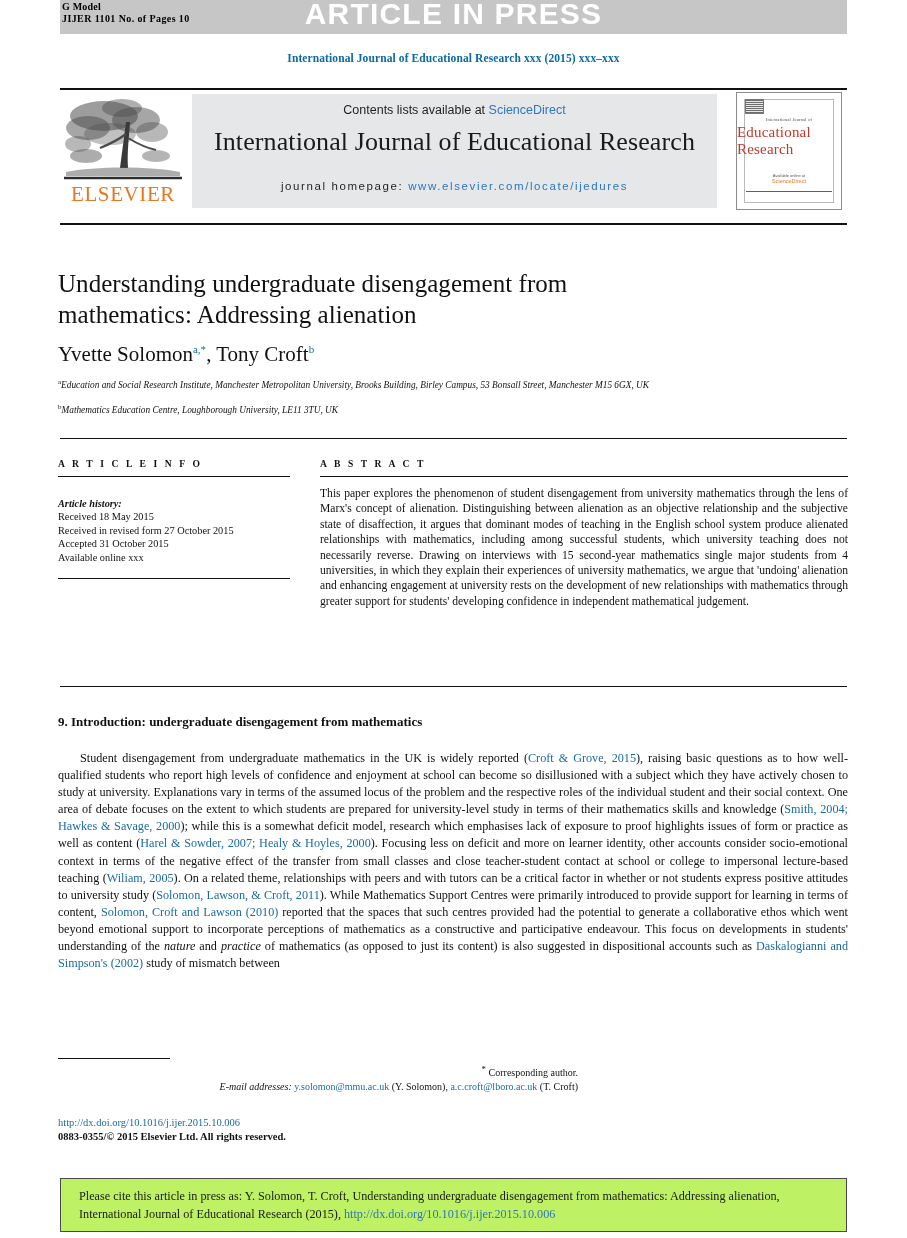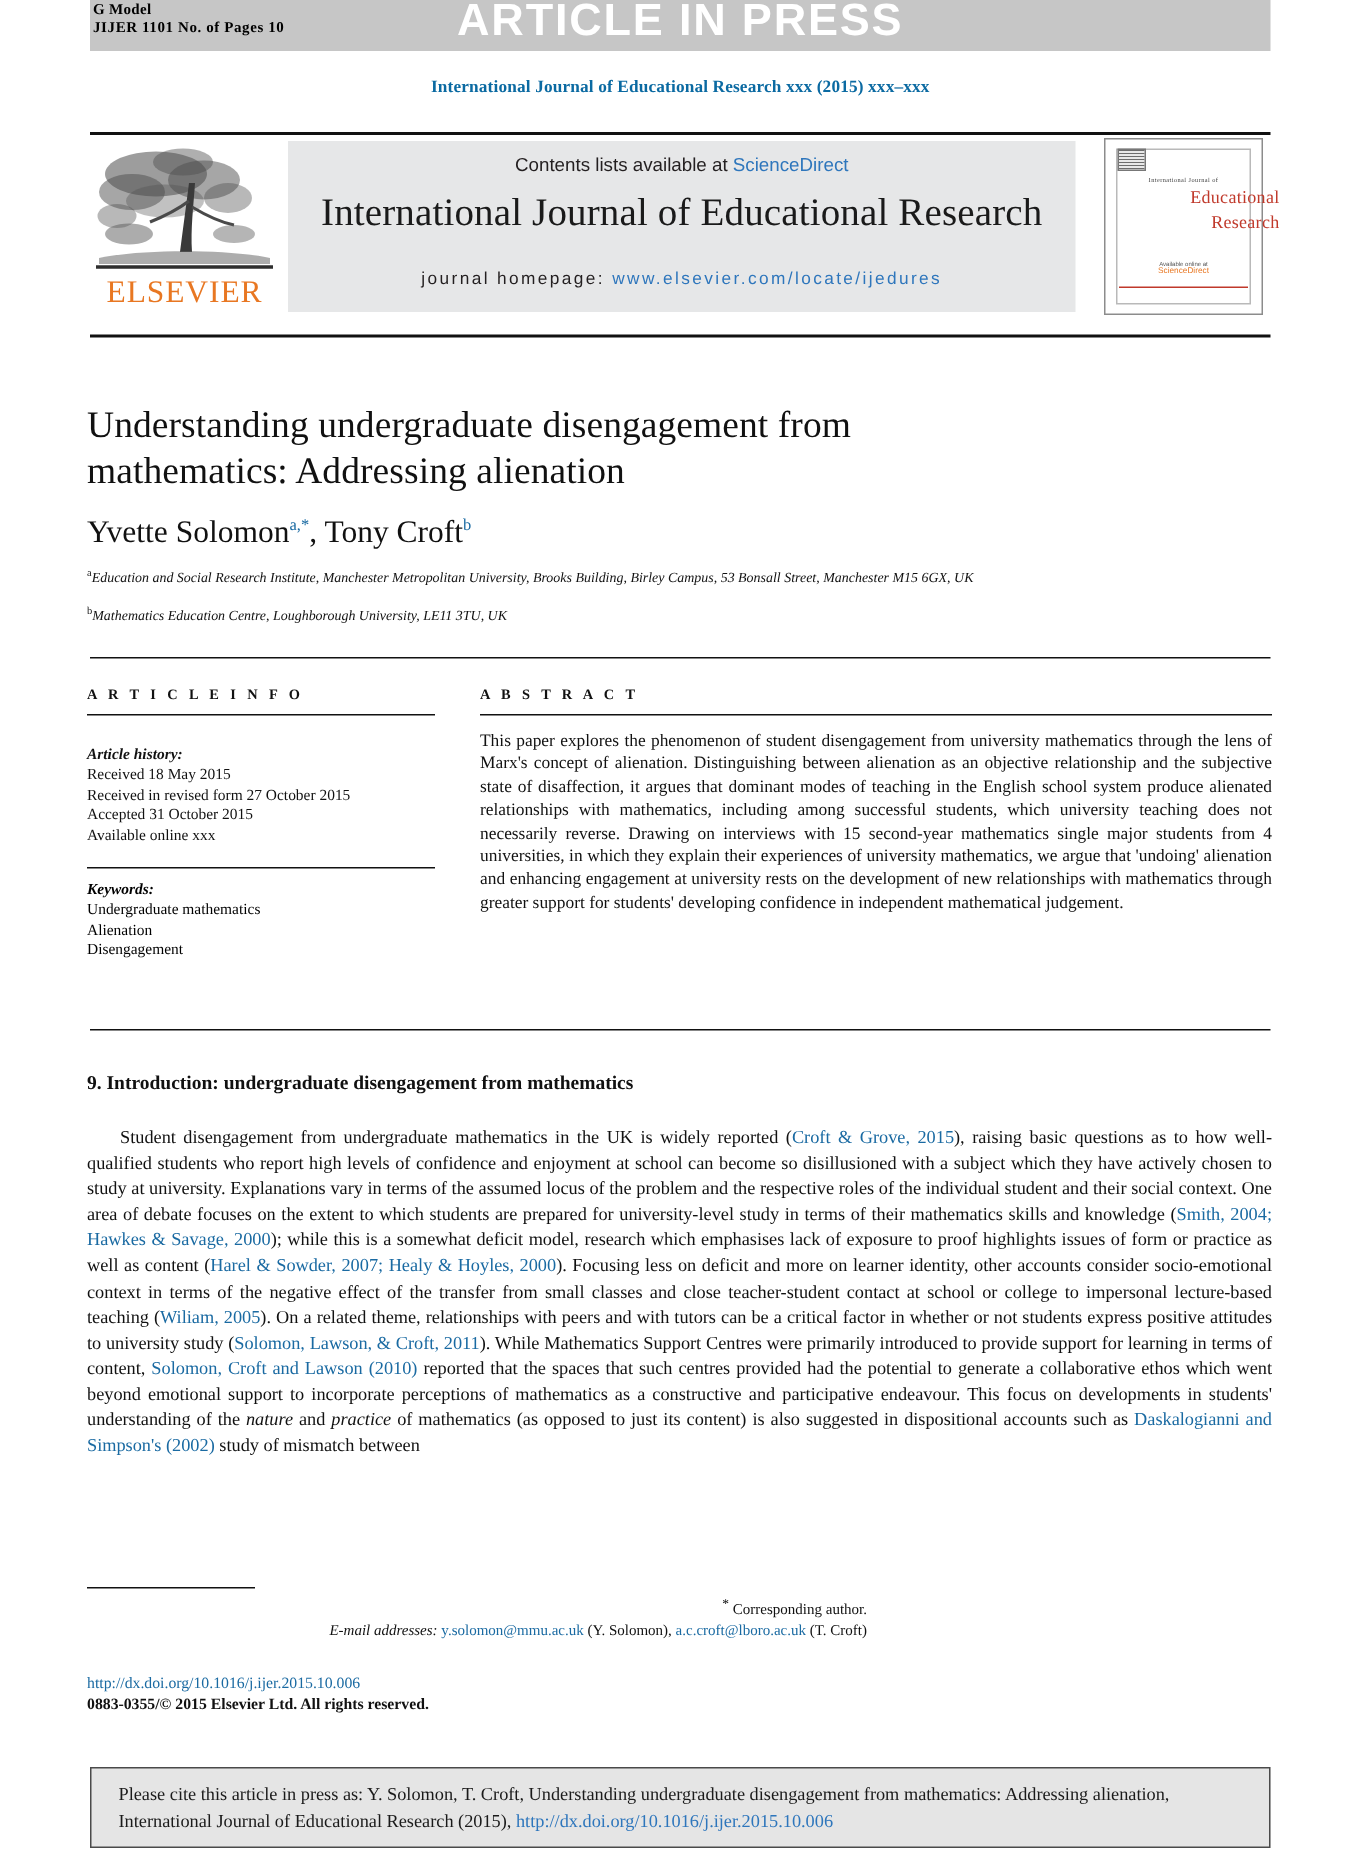--- a/index.html
+++ b/index.html
@@ -144,24 +144,24 @@
     position: absolute;
     left: 0; top: 24px; width: 100%;
     text-align: center;
     font-size: 4.2px;
     letter-spacing: .3px;
     color: #444;
     font-family: "Liberation Serif", serif;
   }
   .cover-t1, .cover-t2 {
     position: absolute;
-    left: 12px; width: 100%;
-    text-align: right;
-    font-family: "Liberation Serif", serif;
-    font-size: 12px;
+    left: 0; width: 100%;
+    text-align: left;
+    font-family: "Liberation Serif", serif;
+    font-size: 15px;
     color: #c0392b;
     letter-spacing: .2px;
   }
   .cover-t1 { top: 31px; }
   .cover-t2 { top: 48px; }
   .cover-rule {
     position: absolute;
     left: 9px; right: 9px; top: 98px;
     border-top: 1px solid #c0392b;
   }
@@ -330,21 +330,21 @@
     font-family: "Liberation Serif", serif;
     font-size: 10.5px;
     font-weight: bold;
     color: #111;
   }
 
   
   .cite-box {
     position: absolute;
     left: 60px; top: 1178px; width: 787px; height: 54px;
-    background: #e5e5e5;
+    background: #bef264;
     border: 1.6px solid #4a4a4a;
     box-sizing: border-box;
   }
   .cite-text {
     position: absolute;
     left: 18px; top: 9px; right: 16px;
     font-family: "Liberation Serif", serif;
     font-size: 12.2px;
     line-height: 17.5px;
     color: #1a1a1a;
@@ -427,26 +427,20 @@
   <div class="sec-label">A R T I C L E   I N F O</div>
   <div class="hairline"></div>
   <div class="hist">
     <div class="ital">Article history:</div>
     <div>Received 18 May 2015</div>
     <div>Received in revised form 27 October 2015</div>
     <div>Accepted 31 October 2015</div>
     <div>Available online xxx</div>
   </div>
   <div class="kw-rule"></div>
-  <div class="kw">
-    <div class="ital">Keywords:</div>
-    <div>Undergraduate mathematics</div>
-    <div>Alienation</div>
-    <div>Disengagement</div>
-  </div>
 </div>
 
 <div class="col-abs">
   <div class="sec-label">A B S T R A C T</div>
   <div class="hairline"></div>
   <div class="abstract-text">This paper explores the phenomenon of student disengagement from university mathematics through the lens of Marx's concept of alienation. Distinguishing between alienation as an objective relationship and the subjective state of disaffection, it argues that dominant modes of teaching in the English school system produce alienated relationships with mathematics, including among successful students, which university teaching does not necessarily reverse. Drawing on interviews with 15 second-year mathematics single major students from 4 universities, in which they explain their experiences of university mathematics, we argue that 'undoing' alienation and enhancing engagement at university rests on the development of new relationships with mathematics through greater support for students' developing confidence in independent mathematical judgement.</div>
 </div>
 
 <div class="rule-thin-2"></div>
 

